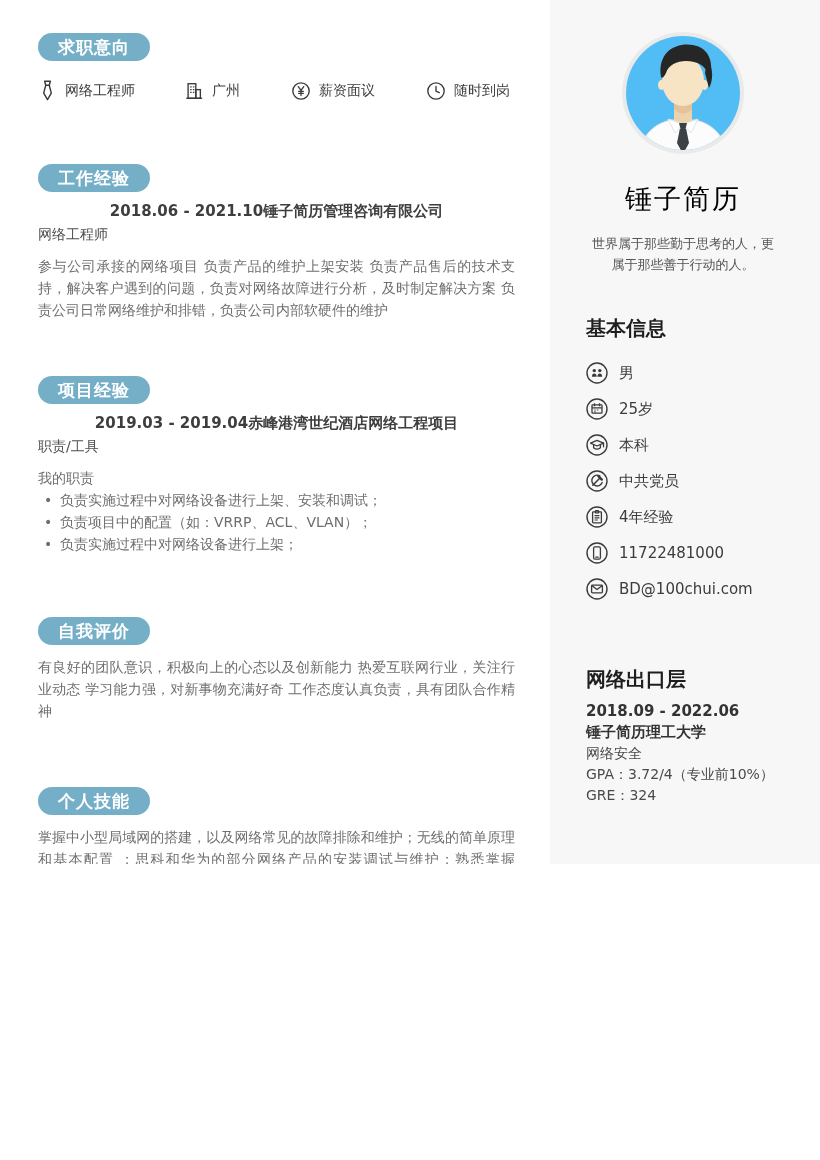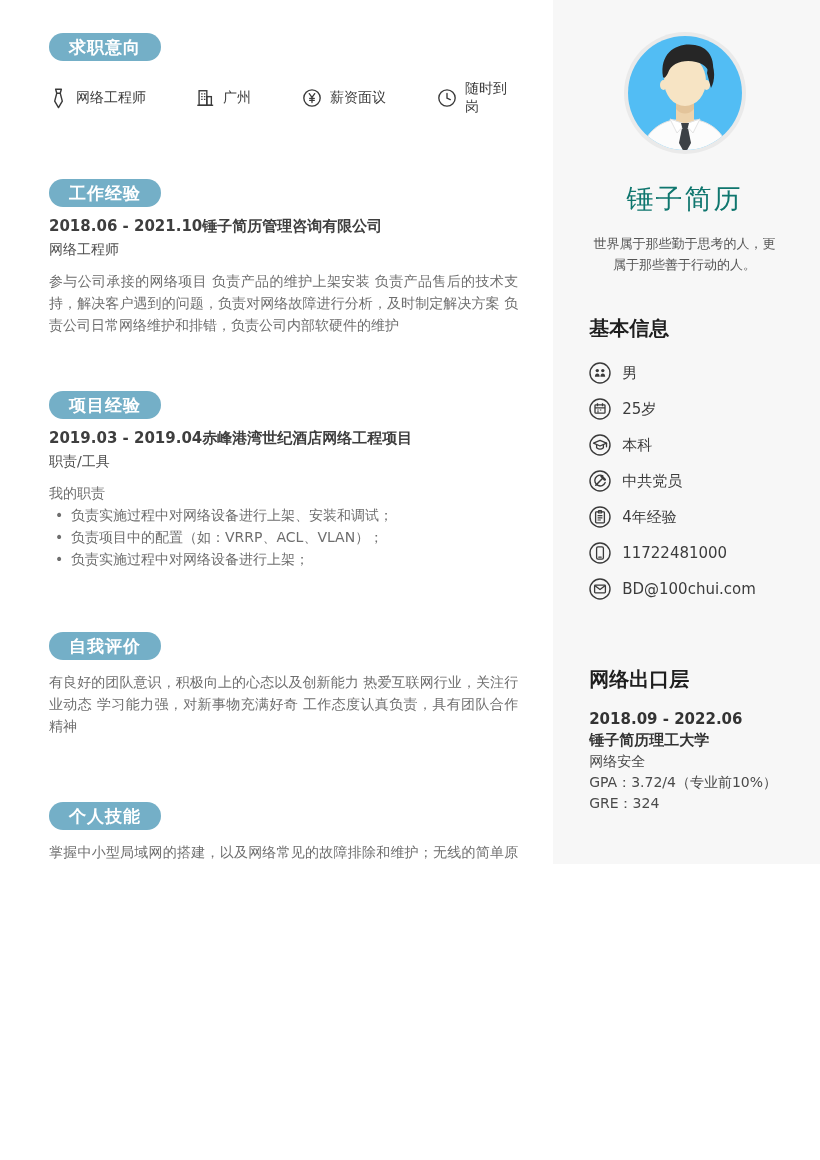--- a/index.html
+++ b/index.html
@@ -1,69 +1,69 @@
 <!DOCTYPE html>
 <html><head>
 <meta charset="utf-8">
 <style>
   * { margin:0; padding:0; box-sizing:border-box; }
   html,body { background:#ffffff; }
   body { font-family:"DejaVu Sans","Liberation Sans",sans-serif; }
-  .page { width:820px; height:864px; display:flex; overflow:hidden; background:#ffffff;padding-left:11px; }
+  .page { width:820px; height:864px; display:flex; overflow:hidden; background:#ffffff; }
 
   
   .main { width:550px; padding:33px 35px 0 38px; background:#ffffff; }
 
   .badge {
     display:inline-block; background:#74AFC7; color:#ffffff;
     font-size:17px; font-weight:bold; line-height:28px; height:28px;
     padding:0 20px; border-radius:14px; letter-spacing:1px;
   }
   .badge-gap-work { margin-top:63px; }
   .badge-gap-project { margin-top:55px; }
   .badge-gap-skill { margin-top:65px; }
   .badge-gap-eval { margin-top:62px; }
 
   .intent-row { margin-top:19px; display:grid; grid-template-columns:146px 107px 135px 1fr; align-items:center; }
   .intent-item { display:flex; align-items:center; gap:8px; font-size:14px; color:#3C3C3C; }
   .intent-item svg { display:block; }
 
-  .entry-head { margin-top:10px; display:flex; justify-content:flex-start; align-items:baseline; }
+  .entry-head { margin-top:10px; display:flex; justify-content:center; align-items:baseline; }
   .entry-date { font-size:15px; font-weight:bold; color:#3E3E3E; }
   .entry-org  { font-size:15px; font-weight:bold; color:#3E3E3E; }
   .entry-role { margin-top:5px; font-size:14px; color:#4E4E4E; }
 
   .para { margin-top:11px; font-size:14px; line-height:22px; color:#6E6E6E; text-align:justify; }
   .duty-head { font-size:14px; line-height:22px; color:#6E6E6E; }
   ul.duties { list-style:none; }
   ul.duties li { font-size:14px; line-height:22px; color:#6E6E6E; padding-left:22px; position:relative; }
   ul.duties li::before { content:"•"; position:absolute; left:6px; color:#6E6E6E; }
 
   
   .sidebar { width:270px; background:#F7F7F7; padding:31px 40px 0 36px; }
 
   .avatar-wrap { width:124px; margin:0 auto; }
   .avatar-wrap svg { display:block; }
 
-  .person-name { margin-top:26px; text-align:center; font-size:27px; color:#0f766e; letter-spacing:2px; }
+  .person-name { margin-top:26px; text-align:center; font-size:27px; color:#000000; letter-spacing:2px; }
   .motto { margin-top:16px; text-align:center; font-size:13px; line-height:21px; color:#555555; }
 
   .side-heading { font-size:20px; font-weight:bold; color:#1E1E1E; }
   .mt-basic { margin-top:40px; }
   .mt-edu   { margin-top:66px; }
   .mt-skill { margin-top:72px; }
 
   .info-list { margin-top:20px; }
   .info-item { display:flex; align-items:center; gap:11px; height:22px; margin-bottom:14px; }
   .info-item:last-child { margin-bottom:0; }
   .info-icon { width:22px; height:22px; flex:0 0 22px; }
   .info-icon svg { display:block; }
   .info-text { font-size:15px; color:#3C3C3C; }
 
-  .edu-block { margin-top:16px; }
+  .edu-block { margin-top:8px; }
   .edu-line { font-size:14px; line-height:21px; color:#4A4A4A; }
   .edu-line.bold { font-weight:bold; color:#333333; font-size:15px; }
 
   .skill-list { margin-top:28px; }
   .skill-row { margin-bottom:26px; }
   .skill-labels { display:flex; justify-content:space-between; font-size:15px; color:#3C3C3C; }
   .bar { margin-top:13px; height:7px; background:#CBCBCB; width:100%; }
   .bar-fill { height:7px; background:#57A4BE; width:0; }
 </style>
 </head>

